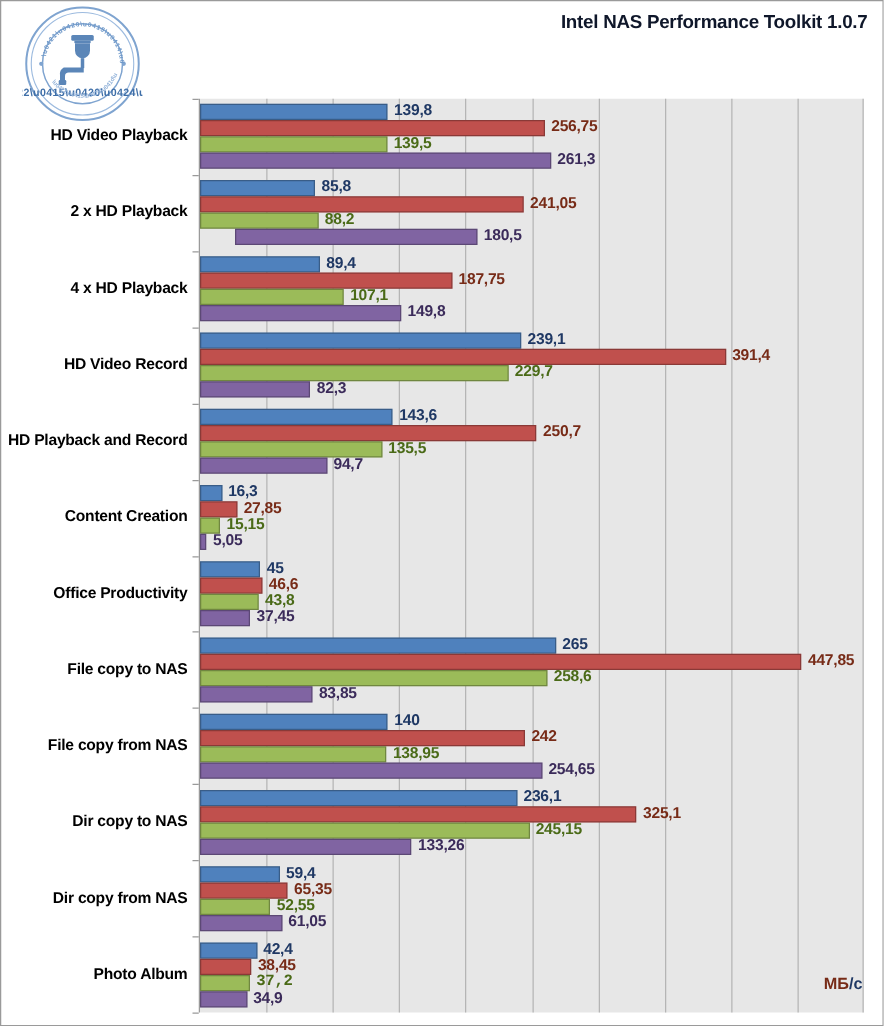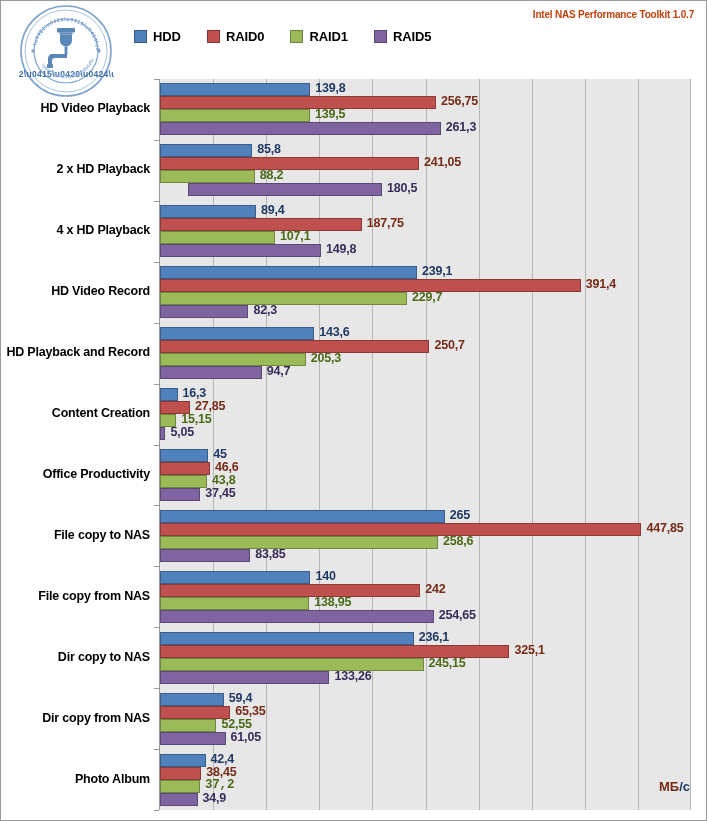--- a/index.html
+++ b/index.html
@@ -18,22 +18,22 @@
 
   
   #logo {
     position: absolute; left: 17px; top: 2px;
     width: 96px; height: 96px;
   }
 
   
   #chart-title {
     position: absolute; right: 12px; top: 8px;
-    font-size: 10px; font-weight: bold;
-    color: #c2410c;
+    font-size: 15px; font-weight: bold;
+    color: #0f172a;
     letter-spacing: -0.2px;
     white-space: nowrap;
     margin-left: 44px;
   }
 
   
   #legend {
     position: absolute; left: 133px; top: 28px;
     display: flex; align-items: center; gap: 26px;
   }
@@ -133,38 +133,20 @@
       <text x="48" y="74" text-anchor="middle" font-family="'Liberation Sans',sans-serif" font-size="8.5" font-weight="bold" fill="#3f6fa8" letter-spacing="0.3">"\u0418\u041d\u0422\u0415\u0420\u0424\u0415\u0419\u0421"</text>
       <path id="arcBot" d="M 20 56 A 30 30 0 0 0 76 56" fill="none"></path>
       <text font-family="'Liberation Sans',sans-serif" font-size="4.8" fill="#8fb0d8" font-weight="bold">
         <textPath href="#arcBot" startOffset="10%">\u0422\u0415\u0425\u041d\u0418\u0427\u0415\u0421\u041a\u0418\u0415 \u0421\u0420\u0415\u0414\u0421\u0422\u0412\u0410</textPath>
       </text>
     </svg>
   </div>
 
   <div id="chart-title">Intel NAS Performance Toolkit 1.0.7</div>
 
-  <div id="legend">
-      <div class="legend-item">
-        <span class="legend-swatch" style="background: rgb(79, 129, 189);"></span>
-        <span class="legend-label">HDD</span>
-      </div>
-      <div class="legend-item">
-        <span class="legend-swatch" style="background: rgb(192, 80, 77);"></span>
-        <span class="legend-label">RAID0</span>
-      </div>
-      <div class="legend-item">
-        <span class="legend-swatch" style="background: rgb(155, 187, 89);"></span>
-        <span class="legend-label">RAID1</span>
-      </div>
-      <div class="legend-item">
-        <span class="legend-swatch" style="background: rgb(128, 100, 162);"></span>
-        <span class="legend-label">RAID5</span>
-      </div>
-    </div>
 
   <div id="plot">
     <div id="gridlines">
         <div class="gridline" style="left: 53.1px;"></div>
         <div class="gridline" style="left: 106.2px;"></div>
         <div class="gridline" style="left: 159.3px;"></div>
         <div class="gridline" style="left: 212.4px;"></div>
         <div class="gridline" style="left: 265.5px;"></div>
         <div class="gridline" style="left: 318.6px;"></div>
         <div class="gridline" style="left: 371.7px;"></div>
@@ -253,21 +235,21 @@
           <div class="bar-row" style="top: 248.125px; width: 531px;">
             <div class="bar" style="width: 154.355px; background: rgb(79, 129, 189);"></div>
             <div class="bar-value" style="left: 159.355px; color: rgb(31, 56, 100);">143,6</div>
           </div>
           <div class="bar-row" style="top: 261.125px; width: 531px;">
             <div class="bar" style="width: 269.477px; background: rgb(192, 80, 77);"></div>
             <div class="bar-value" style="left: 274.477px; color: rgb(119, 43, 23);">250,7</div>
           </div>
           <div class="bar-row" style="top: 274.125px; width: 531px;">
             <div class="bar" style="width: 145.649px; background: rgb(155, 187, 89);"></div>
-            <div class="bar-value" style="left: 150.649px; color: rgb(74, 106, 23);">205,3</div>
+            <div class="bar-value" style="left: 150.649px; color: rgb(74, 106, 23);">135,5</div>
           </div>
           <div class="bar-row" style="top: 287.125px; width: 531px;">
             <div class="bar" style="width: 101.793px; background: rgb(128, 100, 162);"></div>
             <div class="bar-value" style="left: 106.793px; color: rgb(59, 43, 90);">94,7</div>
           </div>
         </div>
         <div class="group" style="top: 0px;">
           <div class="cat-label" style="top: 327px; left: -305px; width: 295px;">Content Creation</div>
           <div class="bar-row" style="top: 309.042px; width: 531px;">
             <div class="bar" style="width: 17.5209px; background: rgb(79, 129, 189);"></div>

